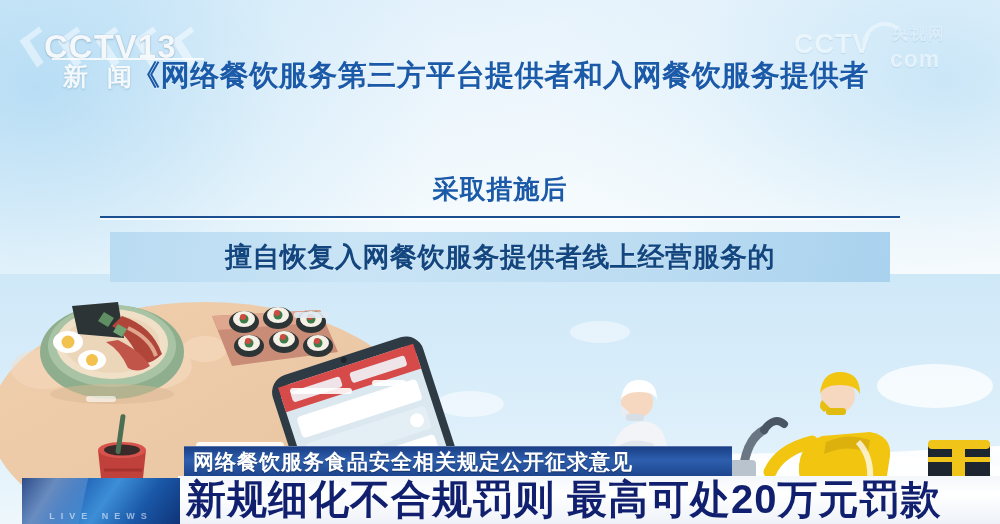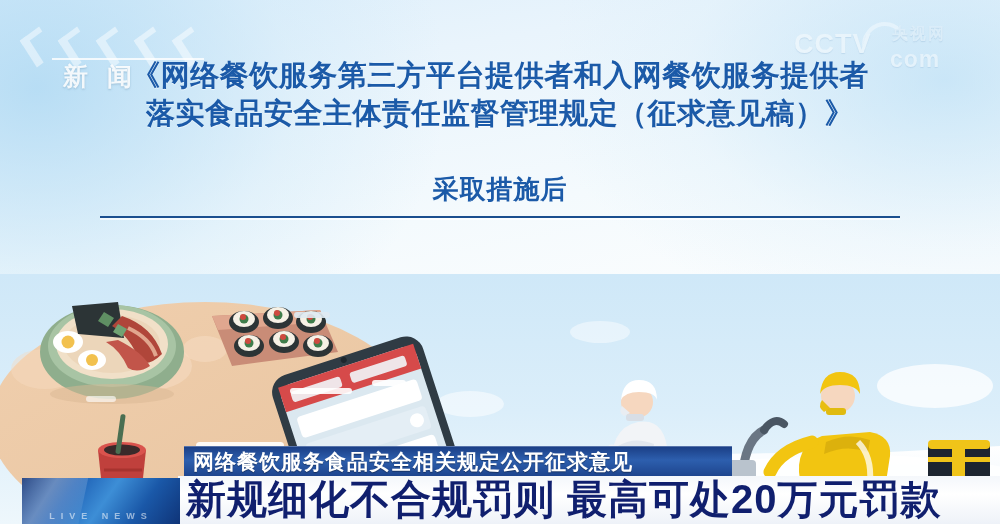--- a/index.html
+++ b/index.html
@@ -404,40 +404,43 @@
   </svg>
 
   <div class="channel-bug">
     <div class="chev-band">
       <div class="chev" style="left:10px;"></div>
       <div class="chev" style="left:48px;"></div>
       <div class="chev" style="left:86px;"></div>
       <div class="chev" style="left:124px;"></div>
       <div class="chev" style="left:162px;"></div>
     </div>
+    <div class="bug-text"><span>CCTV</span><span>13</span></div>
     <div class="bug-rule"></div>
     <div class="bug-sub">新 闻</div>
   </div>
 
   <div class="watermark">
     <div class="wm-swoosh"></div>
     <div class="wm-cctv">CCTV</div>
     <div class="wm-cn">央视网</div>
     <div class="wm-com">com</div>
   </div>
 
   <div class="doc-title">
     <span class="l1">《网络餐饮服务第三方平台提供者和入网餐饮服务提供者</span>
-    <span class="l2">落实食品安全主体责任监督管理规定（征求意见稿）》</span>
   </div>
 
   <div class="cond-line">采取措施后</div>
 
   <div class="divider"></div>
 
+  <div class="clause-band">
+    <span class="clause-text">擅自恢复入网餐饮服务提供者线上经营服务的</span>
+  </div>
 
   <div class="lt-topic">
     <span class="lt-topic-text">网络餐饮服务食品安全相关规定公开征求意见</span>
   </div>
 
   <div class="lt-head">
     <span class="lt-head-text">新规细化不合规罚则 最高可处20万元罚款</span>
   </div>
 
   <div class="prog-badge">

